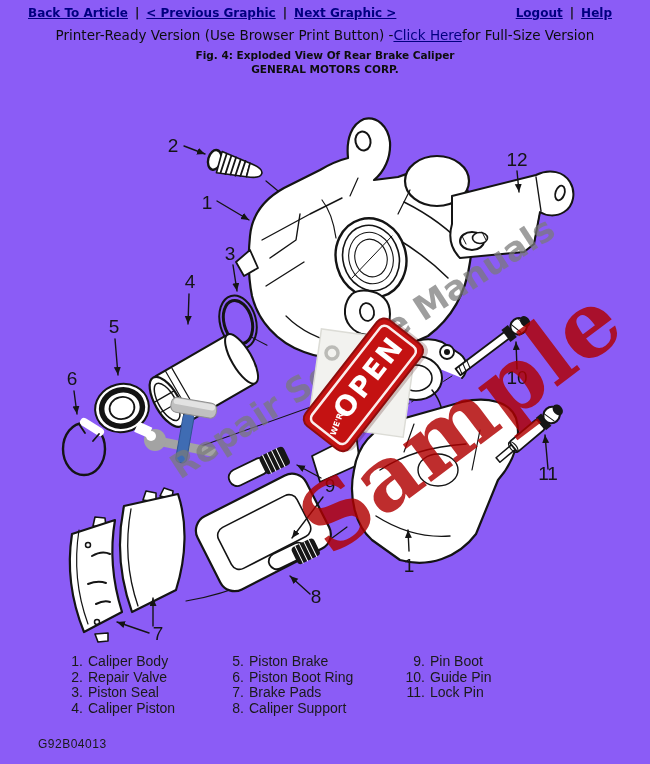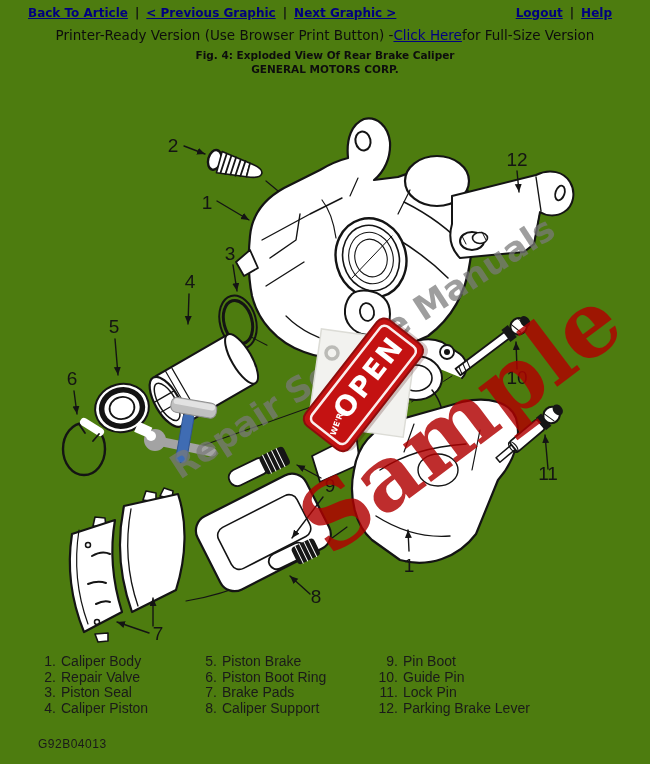--- a/index.html
+++ b/index.html
@@ -1,18 +1,18 @@
 <!DOCTYPE html>
 <html><head>
 <meta charset="utf-8">
 <style>
   * { margin:0; padding:0; box-sizing:border-box; }
   html,body { background:#fff; }
   .page {
-    position:relative; width:650px; height:764px; background:#4d7c0f;
+    position:relative; width:650px; height:764px; background:#8b5cf6;
     font-family:"DejaVu Sans", sans-serif; overflow:hidden;
   }
   
   .nav {
     position:absolute; top:6px; left:28px; right:38px;
     display:flex; justify-content:space-between;
     font-size:12px; font-weight:bold; color:#111; white-space:nowrap;
   }
   .nav a { color:#000080; text-decoration:underline; cursor:pointer; }
   .sep { margin:0 7px; color:#111; font-weight:bold; }
@@ -28,21 +28,21 @@
   }
   .company {
     position:absolute; top:63px; left:0; width:100%; text-align:center;
     font-size:10.5px; font-weight:bold; color:#0d0d0d;
   }
   
   .diagram { position:absolute; top:90px; left:0; width:650px; height:565px; }
   
   .plist { position:absolute; top:654px; left:0; width:650px; height:80px;
     font-family:"Liberation Sans", sans-serif; font-size:14px; color:#1a1a1a; }
-  .pcol { position:absolute; top:0; }
+  .pcol { position:absolute; top:0;margin-left:27px; }
   .prow { height:15.5px; line-height:15.5px; white-space:nowrap; }
   .pnum { display:inline-block; width:16px; text-align:right; margin-right:5px; }
   .pcol3 .pnum { width:24px; }
   .figure-code {
     position:absolute; top:737px; left:38px;
     font-family:Liberation Sans, sans-serif; font-size:12px;
     color:#1a1a1a; letter-spacing:0.5px;
   }
 </style>
 </head>
@@ -303,18 +303,17 @@
     <div class="pcol" style="left:201px">
       <div class="prow"><span class="pnum">5.</span><span class="pname">Piston Brake</span></div>
       <div class="prow"><span class="pnum">6.</span><span class="pname">Piston Boot Ring</span></div>
       <div class="prow"><span class="pnum">7.</span><span class="pname">Brake Pads</span></div>
       <div class="prow"><span class="pnum">8.</span><span class="pname">Caliper Support</span></div>
     </div>
     <div class="pcol pcol3" style="left:374px">
       <div class="prow"><span class="pnum">9.</span><span class="pname">Pin Boot</span></div>
       <div class="prow"><span class="pnum">10.</span><span class="pname">Guide Pin</span></div>
       <div class="prow"><span class="pnum">11.</span><span class="pname">Lock Pin</span></div>
-      <div class="prow"><span class="pnum">12.</span><span class="pname">Parking Brake Lever</span></div>
     </div>
   </div>
 
   <div class="figure-code">G92B04013</div>
 </div>
 
 </body></html>

